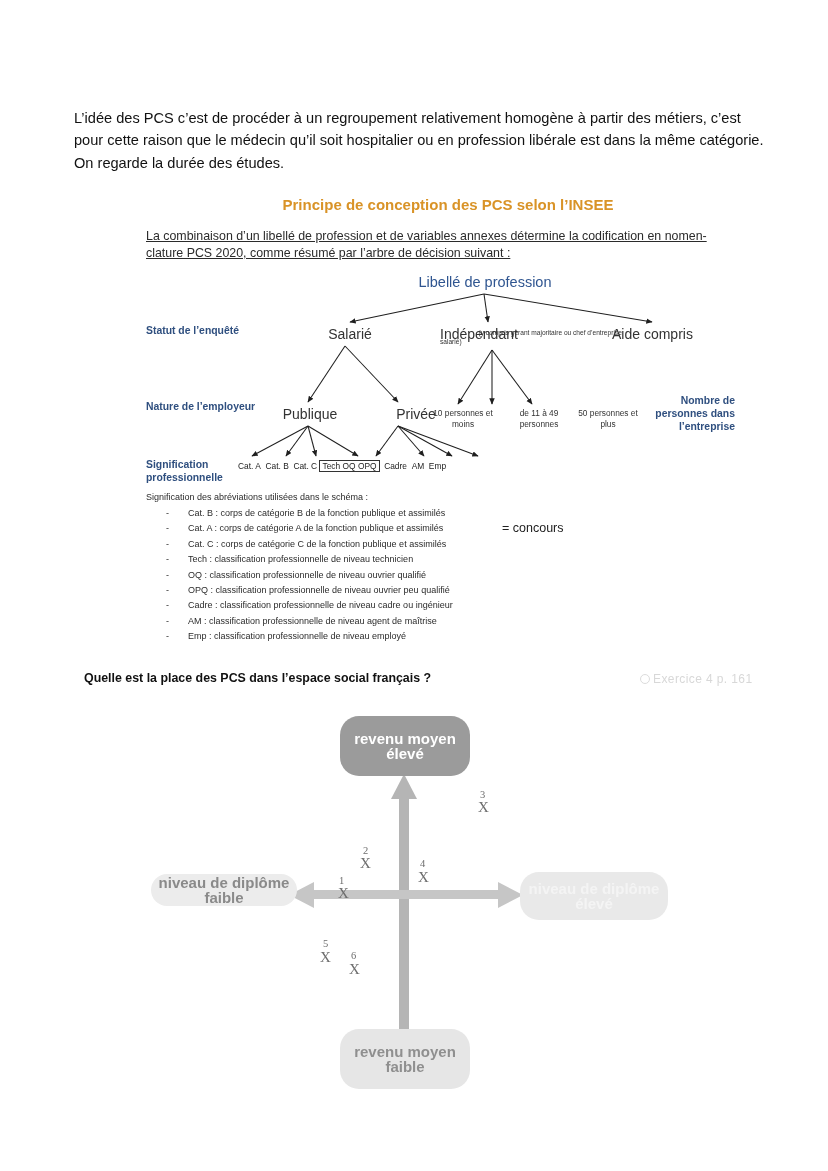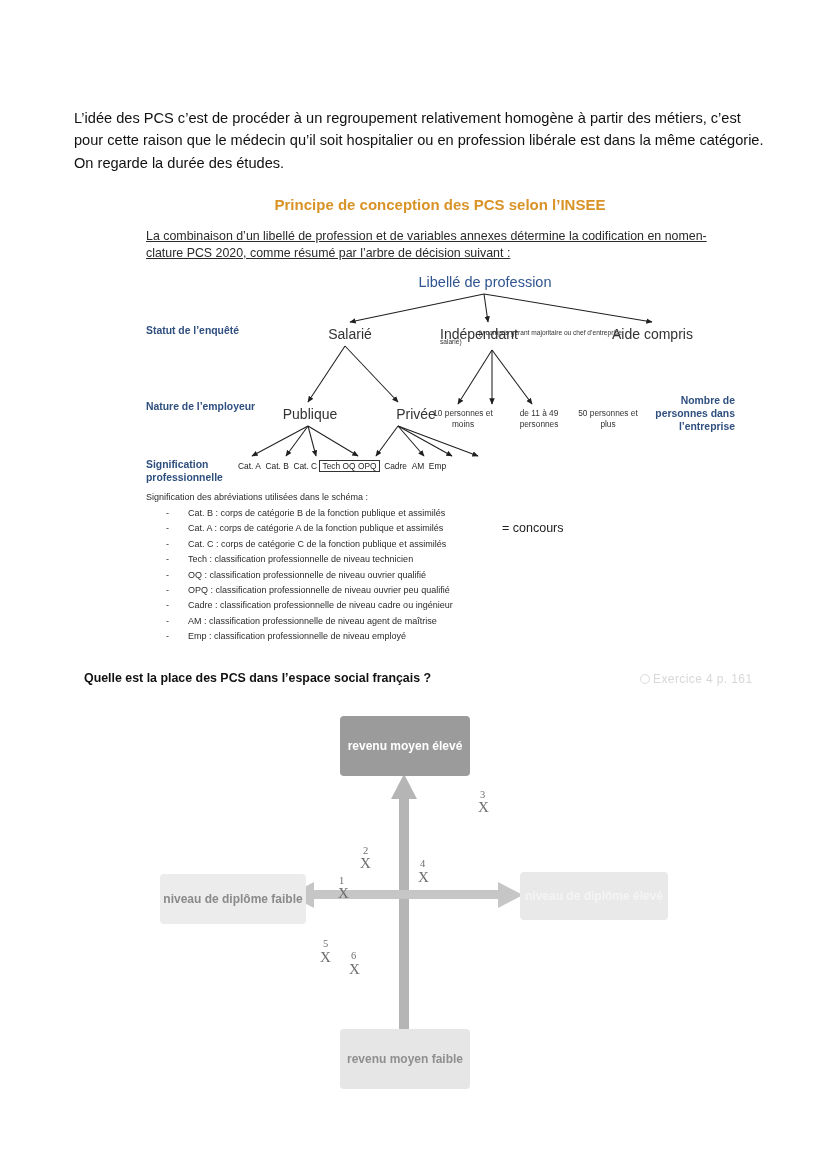--- a/index.html
+++ b/index.html
@@ -17,21 +17,21 @@
   
   .intro{
     position:absolute;left:74px;top:92px;width:698px;
     font-size:14.6px;line-height:22.6px;color:#111;
     text-align:left;
   }
 
   
   .figure{position:absolute;left:140px;top:196px;width:600px;height:450px;}
   .fig-title{
-    position:absolute;left:0;top:0;width:600px;text-align:center;
+    position:absolute;left:8px;top:0;width:600px;text-align:center;
     color:#d99327;font-weight:bold;font-size:15px;
     font-family:"Liberation Sans", sans-serif;
   }
   .fig-lead{
     position:absolute;left:6px;top:32px;width:578px;
     font-size:12.4px;line-height:17px;color:#2b2b2b;
     text-decoration:underline;
   }
 
   
@@ -88,26 +88,26 @@
   .exref .circ{
     display:inline-block;width:8px;height:8px;border:1px solid #dcdcdc;border-radius:50%;
     margin-right:3px;vertical-align:-1px;
   }
 
   
   .quad{position:absolute;left:95px;top:700px;width:640px;height:420px;}
   .quad svg{position:absolute;left:0;top:0;}
 
   .qbox{
-    position:absolute;border-radius:4px;display:flex;align-items:center;justify-content:center;
-    font-size:12px;font-weight:bold;text-align:center;line-height:15px;
+    position:absolute;border-radius:19px;display:flex;align-items:center;justify-content:center;
+    font-size:15px;font-weight:bold;text-align:center;line-height:15px;
   }
   .qtop{left:245px;top:16px;width:130px;height:60px;background:#9b9b9b;color:#ffffff;}
   .qbottom{left:245px;top:329px;width:130px;height:60px;background:#e6e6e6;color:#8f8f8f;}
-  .qleft{left:56px;top:174px;width:146px;height:50px;background:#ececec;color:#8a8a8a;margin-left:9px;}
+  .qleft{left:56px;top:174px;width:146px;height:32px;background:#ececec;color:#8a8a8a;}
   .qright{left:425px;top:172px;width:148px;height:48px;background:#e9e9e9;color:#f4f4f4;}
 
   .xmark{
     position:absolute;color:#6d6d6d;font-family:"Liberation Serif", serif;
     font-size:15px;line-height:1;
   }
   .xnum{
     position:absolute;color:#6d6d6d;font-family:"Liberation Serif", serif;
     font-size:10.5px;line-height:1;
   }

